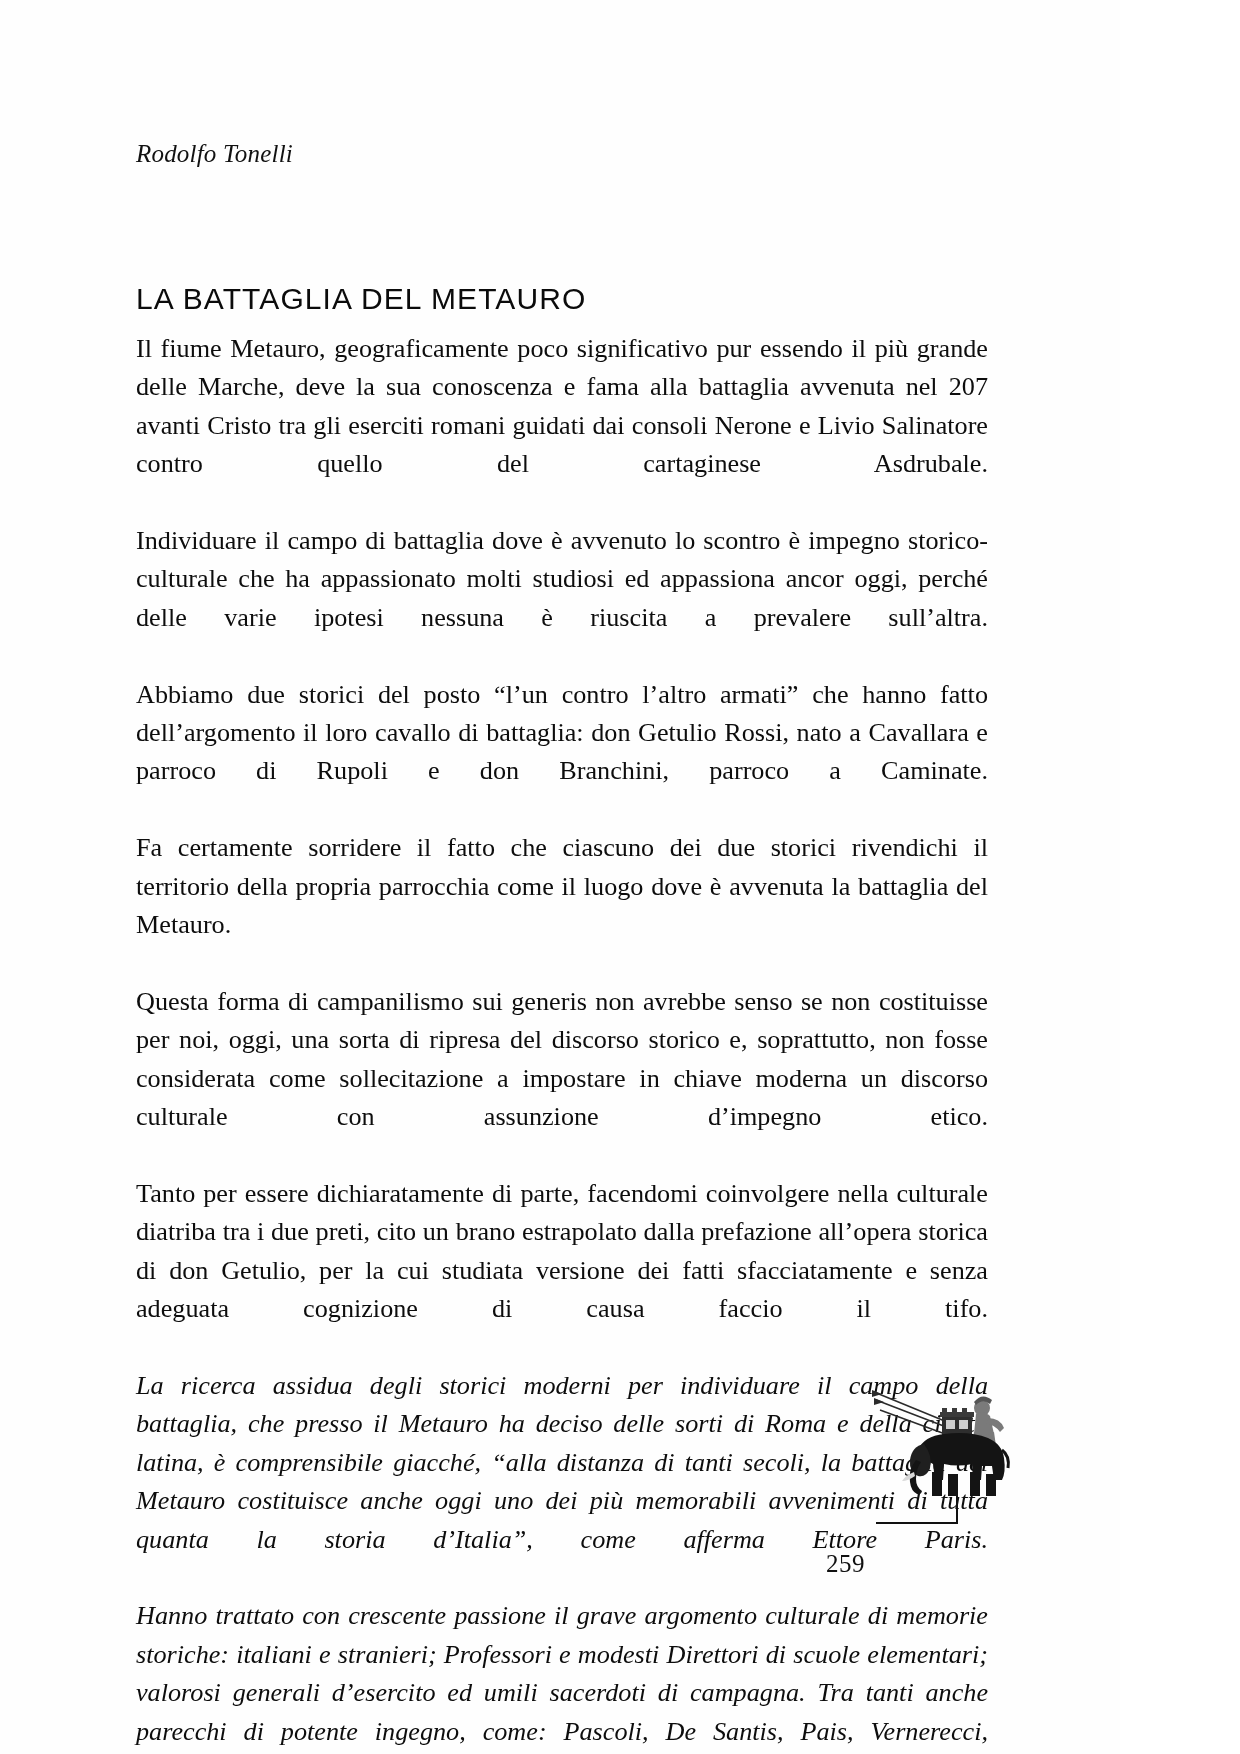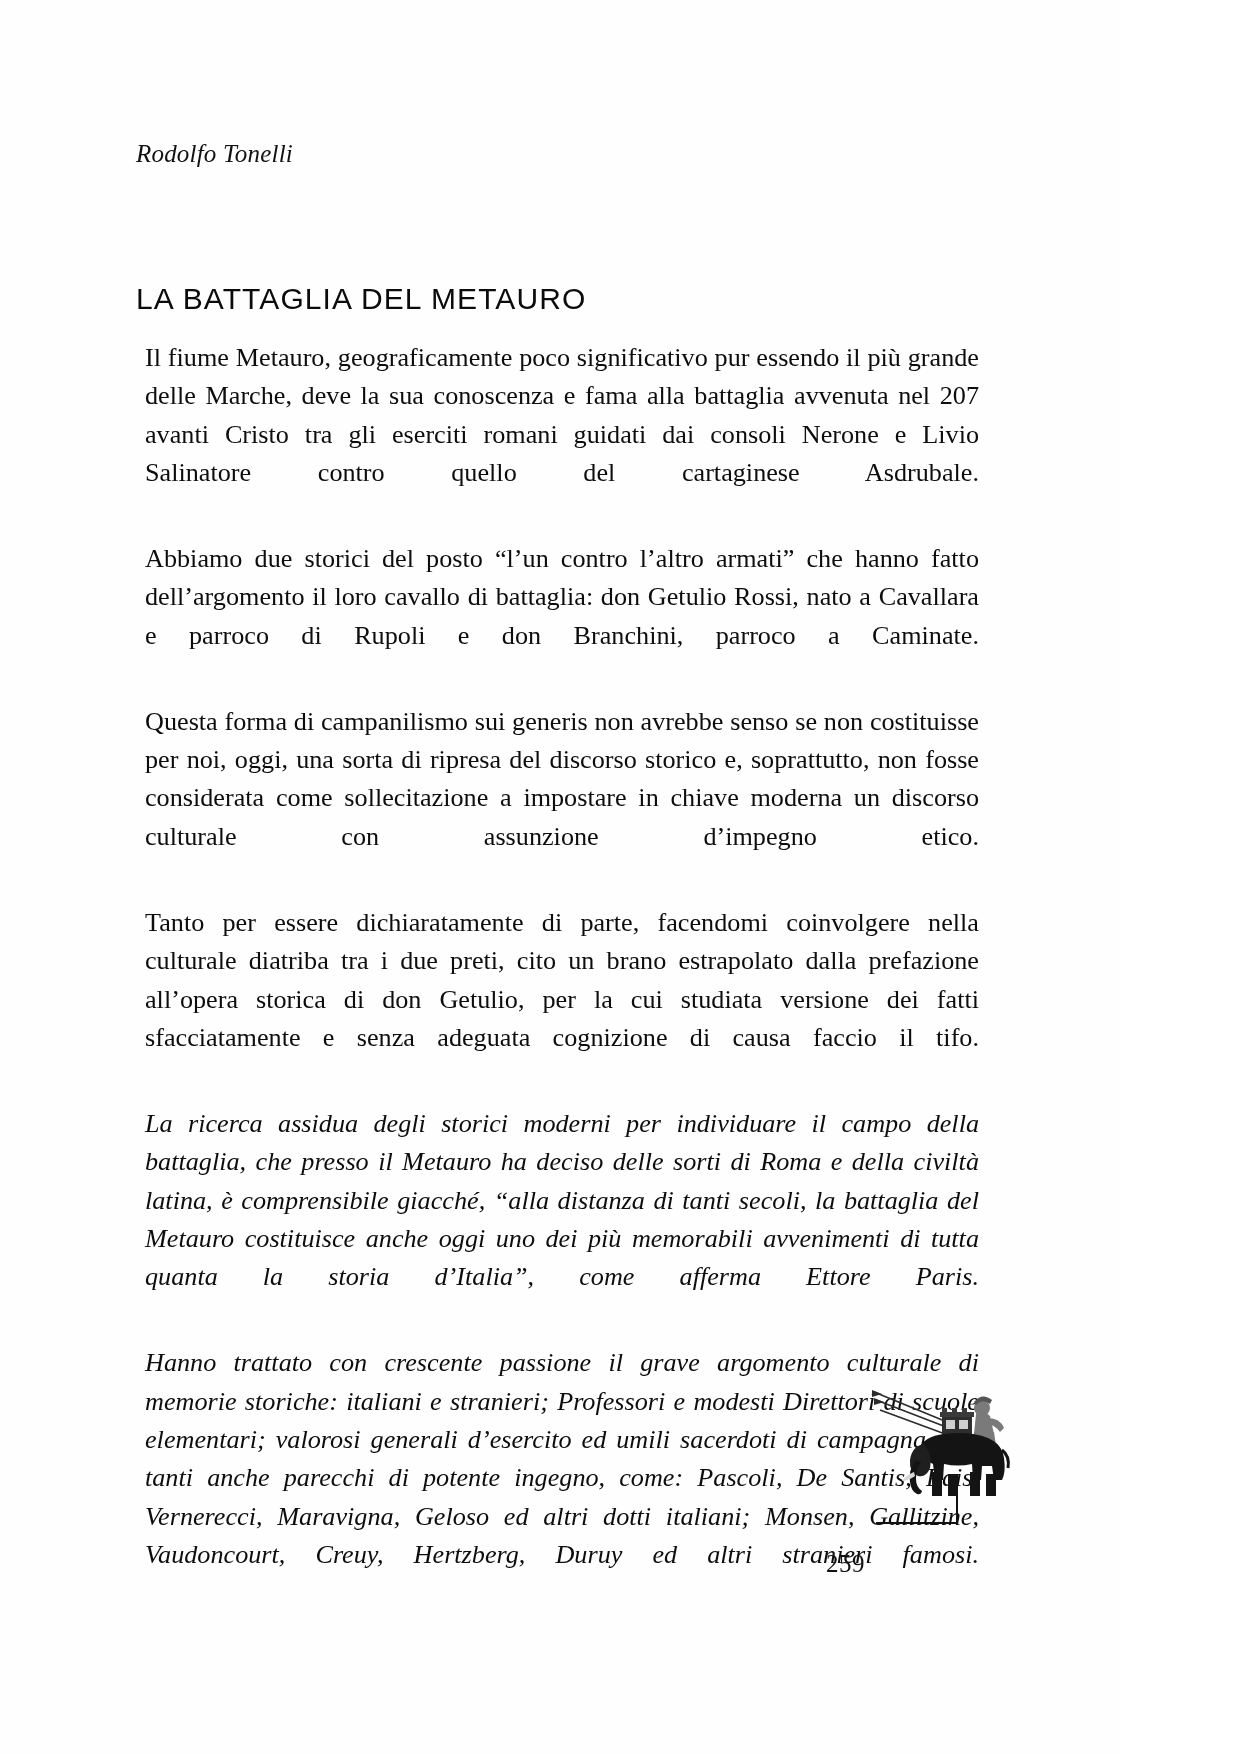--- a/index.html
+++ b/index.html
@@ -61,21 +61,21 @@
 
   
   .body-block {
     position: absolute;
     top: 330px;
     left: 0;
     width: 852px;
   }
 
   p.para {
-    margin: 9px;
+    margin: 0;
     padding: 0;
     font-size: 26.2px;
     line-height: 38.4px;
     text-align: justify;
     text-justify: inter-word;
     hyphens: none;
     color: #0d0d0d;
     font-family: Liberation Serif, serif;
   }
 
@@ -131,21 +131,23 @@
 <div class="page">
 
   <div class="content">
 
     <div class="author">Rodolfo Tonelli</div>
 
     <h1 class="chapter-title">LA BATTAGLIA DEL METAURO</h1>
 
     <div class="body-block">
       <p class="para">Il fiume Metauro, geograficamente poco significativo pur essendo il più grande delle Marche, deve la sua conoscenza e fama alla battaglia avvenuta nel 207 avanti Cristo tra gli eserciti romani guidati dai consoli Nerone e Livio Salinatore contro quello del cartaginese Asdrubale.</p>
+      <p class="para">Individuare il campo di battaglia dove è avvenuto lo scontro è impegno storico-culturale che ha appassionato molti studiosi ed appassiona ancor oggi, perché delle varie ipotesi nessuna è riuscita a prevalere sull’altra.</p>
       <p class="para">Abbiamo due storici del posto “l’un contro l’altro armati” che hanno fatto dell’argomento il loro cavallo di battaglia: don Getulio Rossi, nato a Cavallara e parroco di Rupoli e don Branchini, parroco a Caminate.</p>
+      <p class="para">Fa certamente sorridere il fatto che ciascuno dei due storici rivendichi il territorio della propria parrocchia come il luogo dove è avvenuta la battaglia del Metauro.</p>
       <p class="para">Questa forma di campanilismo sui generis non avrebbe senso se non costituisse per noi, oggi, una sorta di ripresa del discorso storico e, soprattutto, non fosse considerata come sollecitazione a impostare in chiave moderna un discorso culturale con assunzione d’impegno etico.</p>
       <p class="para">Tanto per essere dichiaratamente di parte, facendomi coinvolgere nella culturale diatriba tra i due preti, cito un brano estrapolato dalla prefazione all’opera storica di don Getulio, per la cui studiata versione dei fatti sfacciatamente e senza adeguata cognizione di causa faccio il tifo.</p>
       <p class="para italic">La ricerca assidua degli storici moderni per individuare il campo della battaglia, che presso il Metauro ha deciso delle sorti di Roma e della civiltà latina, è comprensibile giacché, “alla distanza di tanti secoli, la battaglia del Metauro costituisce anche oggi uno dei più memorabili avvenimenti di tutta quanta la storia d’Italia”, come afferma Ettore Paris.</p>
       <p class="para italic">Hanno trattato con crescente passione il grave argomento culturale di memorie storiche: italiani e stranieri; Professori e modesti Direttori di scuole elementari; valorosi generali d’esercito ed umili sacerdoti di campagna. Tra tanti anche parecchi di potente ingegno, come: Pascoli, De Santis, Pais, Vernerecci, Maravigna, Geloso ed altri dotti italiani; Monsen, Gallitzine, Vaudoncourt, Creuy, Hertzberg, Duruy ed altri stranieri famosi.</p>
 
     </div>
 
   </div>
 
   <div class="folio">259</div>

